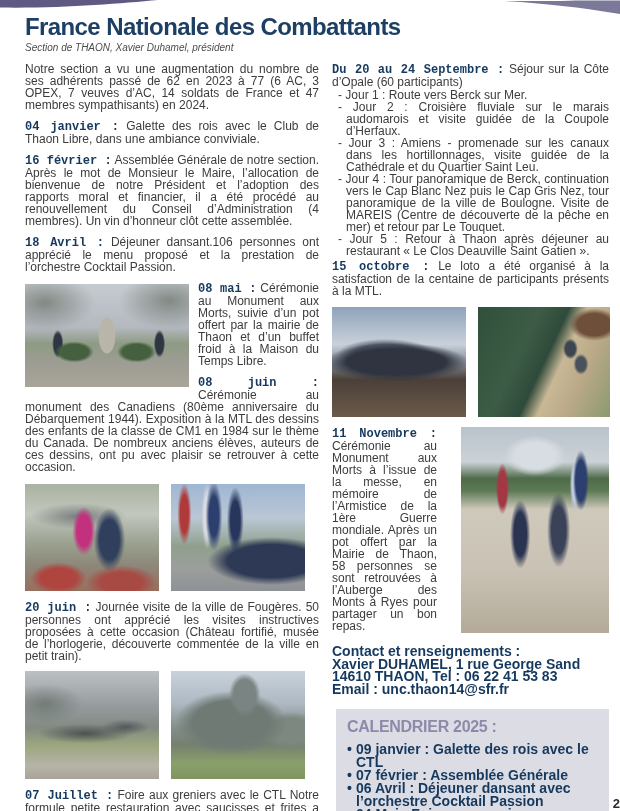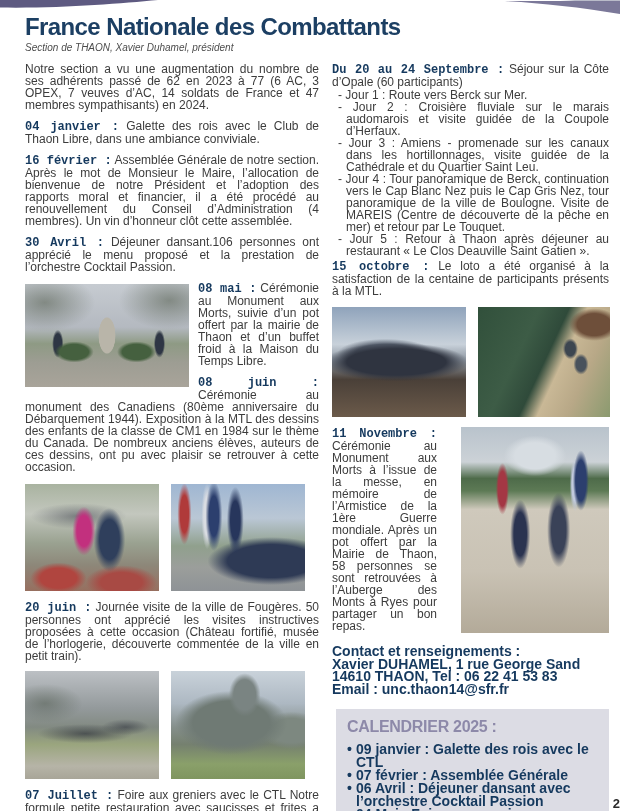--- a/index.html
+++ b/index.html
@@ -165,21 +165,21 @@
     <div class="columns">
 
       <div class="col-left">
 
         <p class="body">Notre section a vu une augmentation du nombre de ses adhérents passé de 62 en 2023 à 77 (6 AC, 3 OPEX, 7 veuves d’AC, 14 soldats de France et 47 membres sympathisants) en 2024.</p>
 
         <p class="body"><b class="date">04 janvier :</b> <span>Galette des rois avec le Club de Thaon Libre, dans une ambiance conviviale.</span></p>
 
         <p class="body"><b class="date">16 février :</b> <span>Assemblée Générale de notre section. Après le mot de Monsieur le Maire, l’allocation de bienvenue de notre Président et l’adoption des rapports moral et financier, il a été procédé au renouvellement du Conseil d’Administration (4 membres). Un vin d’honneur clôt cette assemblée.</span></p>
 
-        <p class="body"><b class="date">30 Avril :</b> <span>Déjeuner dansant.106 personnes ont apprécié le menu proposé et la prestation de l’orchestre Cocktail Passion.</span></p>
+        <p class="body"><b class="date">18 Avril :</b> <span>Déjeuner dansant.106 personnes ont apprécié le menu proposé et la prestation de l’orchestre Cocktail Passion.</span></p>
 
         <div class="wrapblock">
           <div class="photo ph-monument"></div>
           <p class="body"><b class="date">08 mai :</b> <span>Cérémonie au Monument aux Morts, suivie d’un pot offert par la mairie de Thaon et d’un buffet froid à la Maison du Temps Libre.</span></p>
           <p class="body"><b class="date">08 juin :</b> <span>Cérémonie au monument des Canadiens (80ème anniversaire du Débarquement 1944). Exposition à la MTL des dessins des enfants de la classe de CM1 en 1984 sur le thème du Canada. De nombreux anciens élèves, auteurs de ces dessins, ont pu avec plaisir se retrouver à cette occasion.</span></p>
         </div>
 
         <div class="pair">
           <div class="photo ph-wreath"></div>
           <div class="photo ph-parade"></div>

